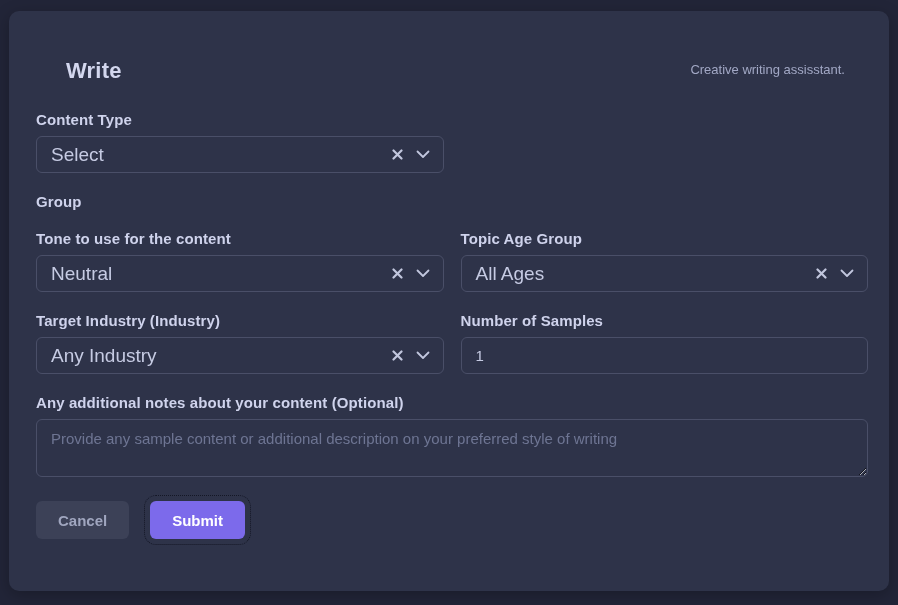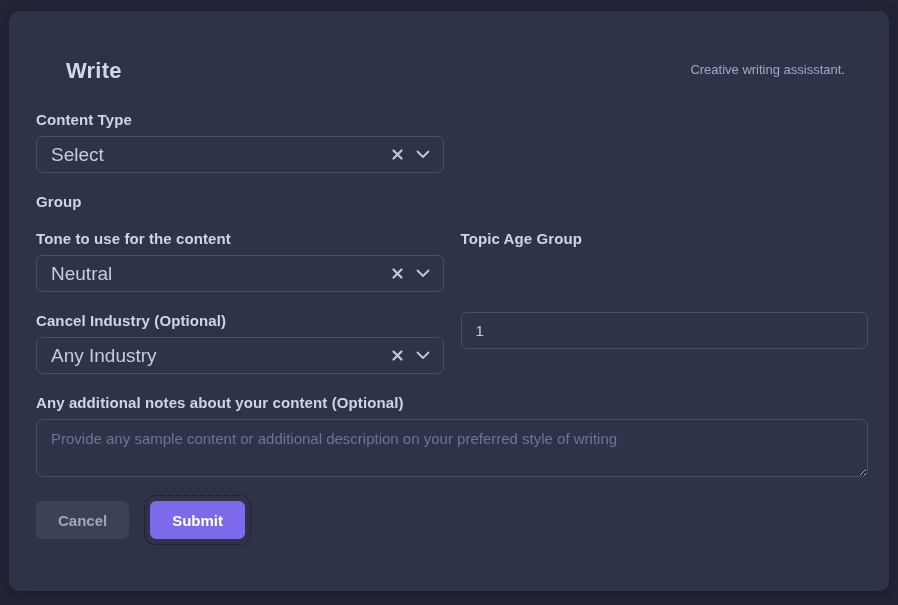--- a/index.html
+++ b/index.html
@@ -160,43 +160,59 @@
             <span class="icon-btn">
               <svg width="14" height="9" viewBox="0 0 14 9">
                   <path d="M1.5 1.5 L7 7 L12.5 1.5" fill="none" stroke="#c2c7de" stroke-width="1.8" stroke-linecap="round" stroke-linejoin="round"></path>
                 </svg>
             </span>
           </span>
         </div>
       </div>
       <div>
         <span class="field-label">Topic Age Group</span>
+        <div class="select">
+          <span class="select-value">All Ages</span>
+          <span class="select-icons">
+            <span class="icon-btn">
+              <svg width="11" height="11" viewBox="0 0 11 11">
+                  <path d="M1.5 1.5 L9.5 9.5 M9.5 1.5 L1.5 9.5" stroke="#c2c7de" stroke-width="2.2" stroke-linecap="round"></path>
+                </svg>
+            </span>
+            <span class="icon-btn">
+              <svg width="14" height="9" viewBox="0 0 14 9">
+                  <path d="M1.5 1.5 L7 7 L12.5 1.5" fill="none" stroke="#c2c7de" stroke-width="1.8" stroke-linecap="round" stroke-linejoin="round"></path>
+                </svg>
+            </span>
+          </span>
+        </div>
       </div>
     </div>
 
     <div class="group row">
       <div>
-        <span class="field-label">Cancel Industry (Optional)</span>
+        <span class="field-label">Target Industry (Industry)</span>
         <div class="select">
           <span class="select-value">Any Industry</span>
           <span class="select-icons">
             <span class="icon-btn">
               <svg width="11" height="11" viewBox="0 0 11 11">
                   <path d="M1.5 1.5 L9.5 9.5 M9.5 1.5 L1.5 9.5" stroke="#c2c7de" stroke-width="2.2" stroke-linecap="round"></path>
                 </svg>
             </span>
             <span class="icon-btn">
               <svg width="14" height="9" viewBox="0 0 14 9">
                   <path d="M1.5 1.5 L7 7 L12.5 1.5" fill="none" stroke="#c2c7de" stroke-width="1.8" stroke-linecap="round" stroke-linejoin="round"></path>
                 </svg>
             </span>
           </span>
         </div>
       </div>
       <div>
+        <span class="field-label">Number of Samples</span>
         <input class="control" type="text" value="1" style="">
       </div>
     </div>
 
     <div class="group">
       <span class="field-label">Any additional notes about your content (Optional)</span>
       <textarea class="control" placeholder="Provide any sample content or additional description on your preferred style of writing" style=""></textarea>
     </div>
 
     <div class="btn-row">

